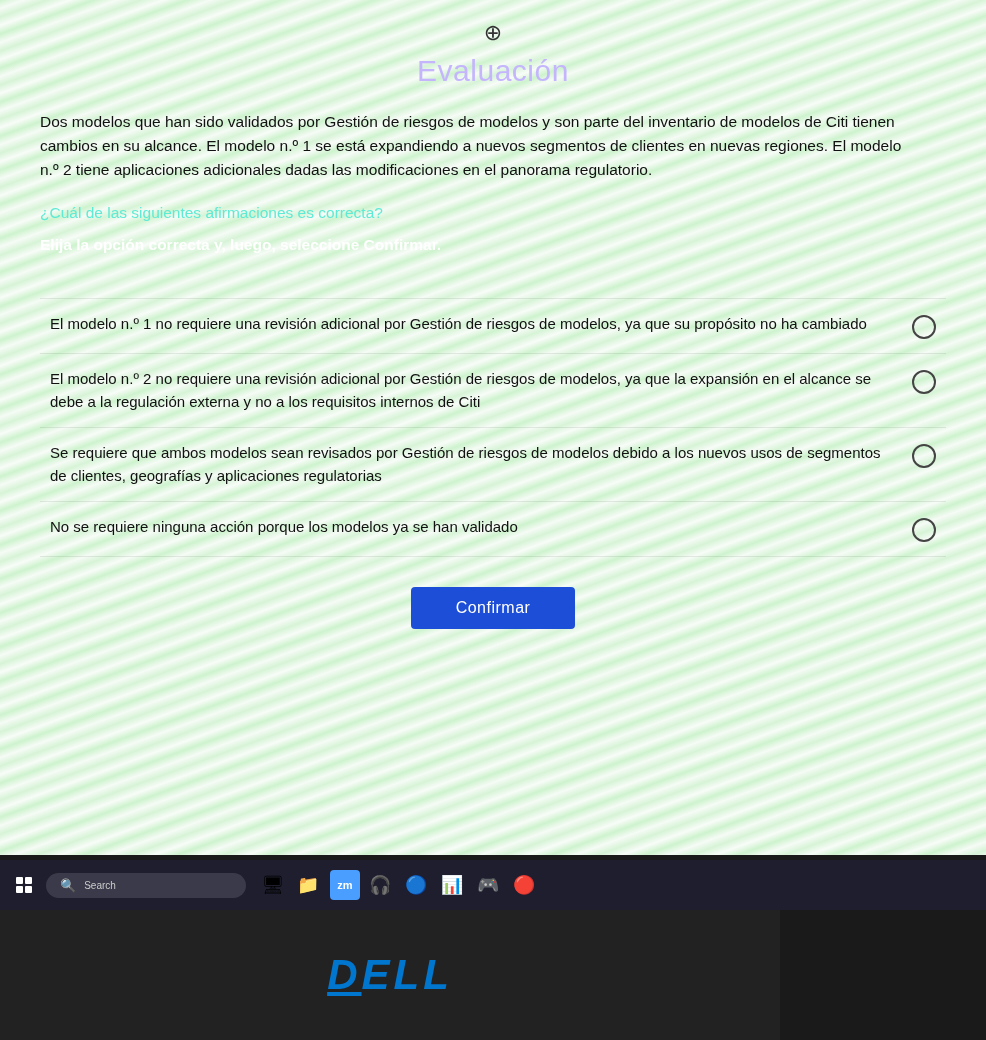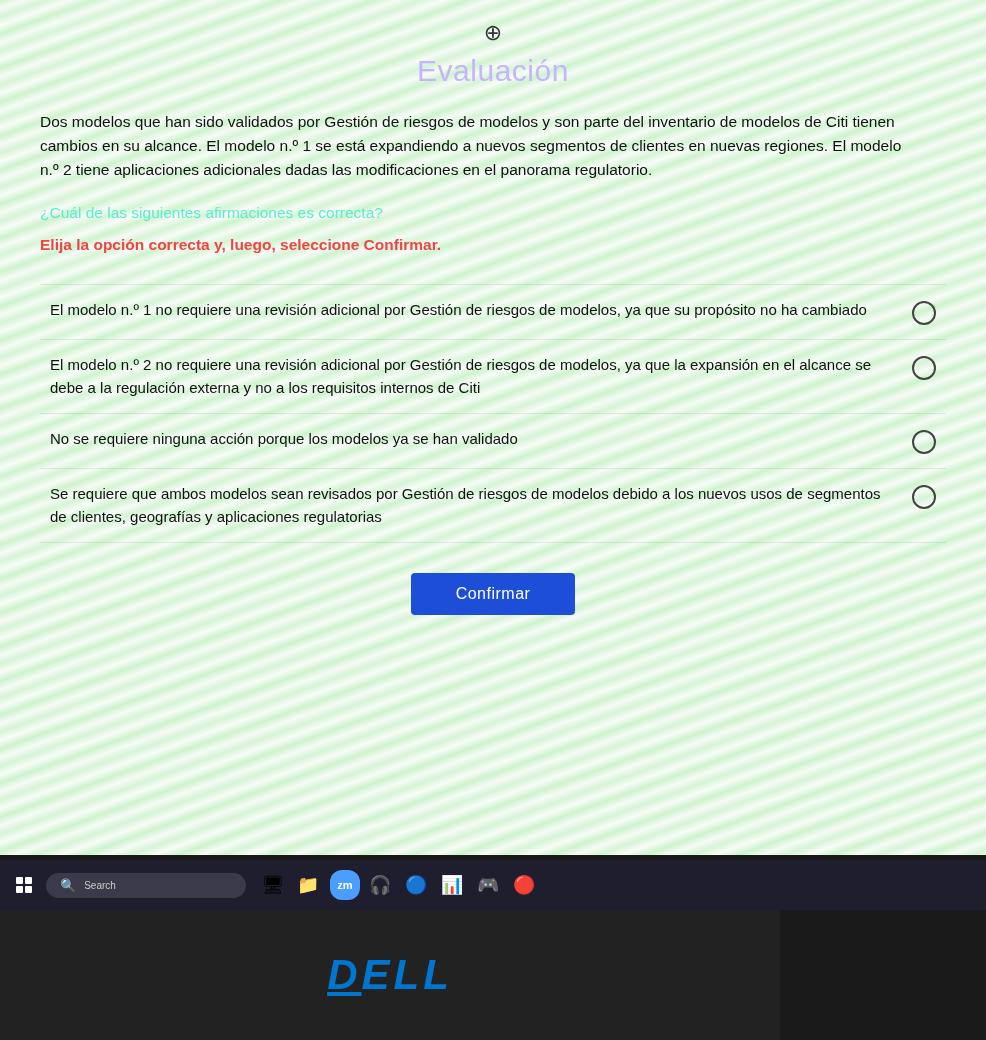--- a/index.html
+++ b/index.html
@@ -62,22 +62,22 @@
 
     .question {
       font-size: 15.5px;
       color: #5eead4;
       margin-bottom: 14px;
     }
 
     .instruction {
       font-size: 15.5px;
       font-weight: bold;
-      color: #ef4444;
-      margin-bottom: 30px;
+      color: #ffffff;
+      margin-bottom: 44px;
     }
 
     .options-container {
       margin-bottom: 30px;
     }
 
     .option-row {
       display: flex;
       align-items: flex-start;
       justify-content: space-between;
@@ -248,26 +248,26 @@
       <span class="option-text">El modelo n.º 1 no requiere una revisión adicional por Gestión de riesgos de modelos, ya que su propósito no ha cambiado</span>
       <div class="radio-btn"></div>
     </div>
 
     <div class="option-row">
       <span class="option-text">El modelo n.º 2 no requiere una revisión adicional por Gestión de riesgos de modelos, ya que la expansión en el alcance se debe a la regulación externa y no a los requisitos internos de Citi</span>
       <div class="radio-btn"></div>
     </div>
 
     <div class="option-row">
+      <span class="option-text">Se requiere que ambos modelos sean revisados por Gestión de riesgos de modelos debido a los nuevos usos de segmentos de clientes, geografías y aplicaciones regulatorias</span>
+      <div class="radio-btn"></div>
+    </div>
+
+    <div class="option-row">
       <span class="option-text">No se requiere ninguna acción porque los modelos ya se han validado</span>
-      <div class="radio-btn"></div>
-    </div>
-
-    <div class="option-row">
-      <span class="option-text">Se requiere que ambos modelos sean revisados por Gestión de riesgos de modelos debido a los nuevos usos de segmentos de clientes, geografías y aplicaciones regulatorias</span>
       <div class="radio-btn"></div>
     </div>
 
   </div>
 
   <div class="confirm-btn-container">
     <button class="confirm-btn">Confirmar</button>
   </div>
 
 </div>
@@ -283,21 +283,21 @@
   </div>
 
   <div class="search-bar">
     <span class="search-icon-tb">🔍</span>
     <span class="search-text-tb">Search</span>
   </div>
 
   <div class="taskbar-icons">
     <div class="tb-icon">🖥</div>
     <div class="tb-icon">📁</div>
-    <div class="tb-icon" style="background:#4a9eff; border-radius:12px; color:white; font-size:11px; font-weight:bold;">zm</div>
+    <div class="tb-icon" style="background:#4a9eff; border-radius:4px; color:white; font-size:11px; font-weight:bold;">zm</div>
     <div class="tb-icon">🎧</div>
     <div class="tb-icon">🔵</div>
     <div class="tb-icon">📊</div>
     <div class="tb-icon">🎮</div>
     <div class="tb-icon">🔴</div>
   </div>
 </div>
 
 <div class="dell-area">
   <div class="dell-logo"><span style="text-decoration:underline; font-style:italic;">D</span><span style="font-style:italic;">ELL</span></div>

